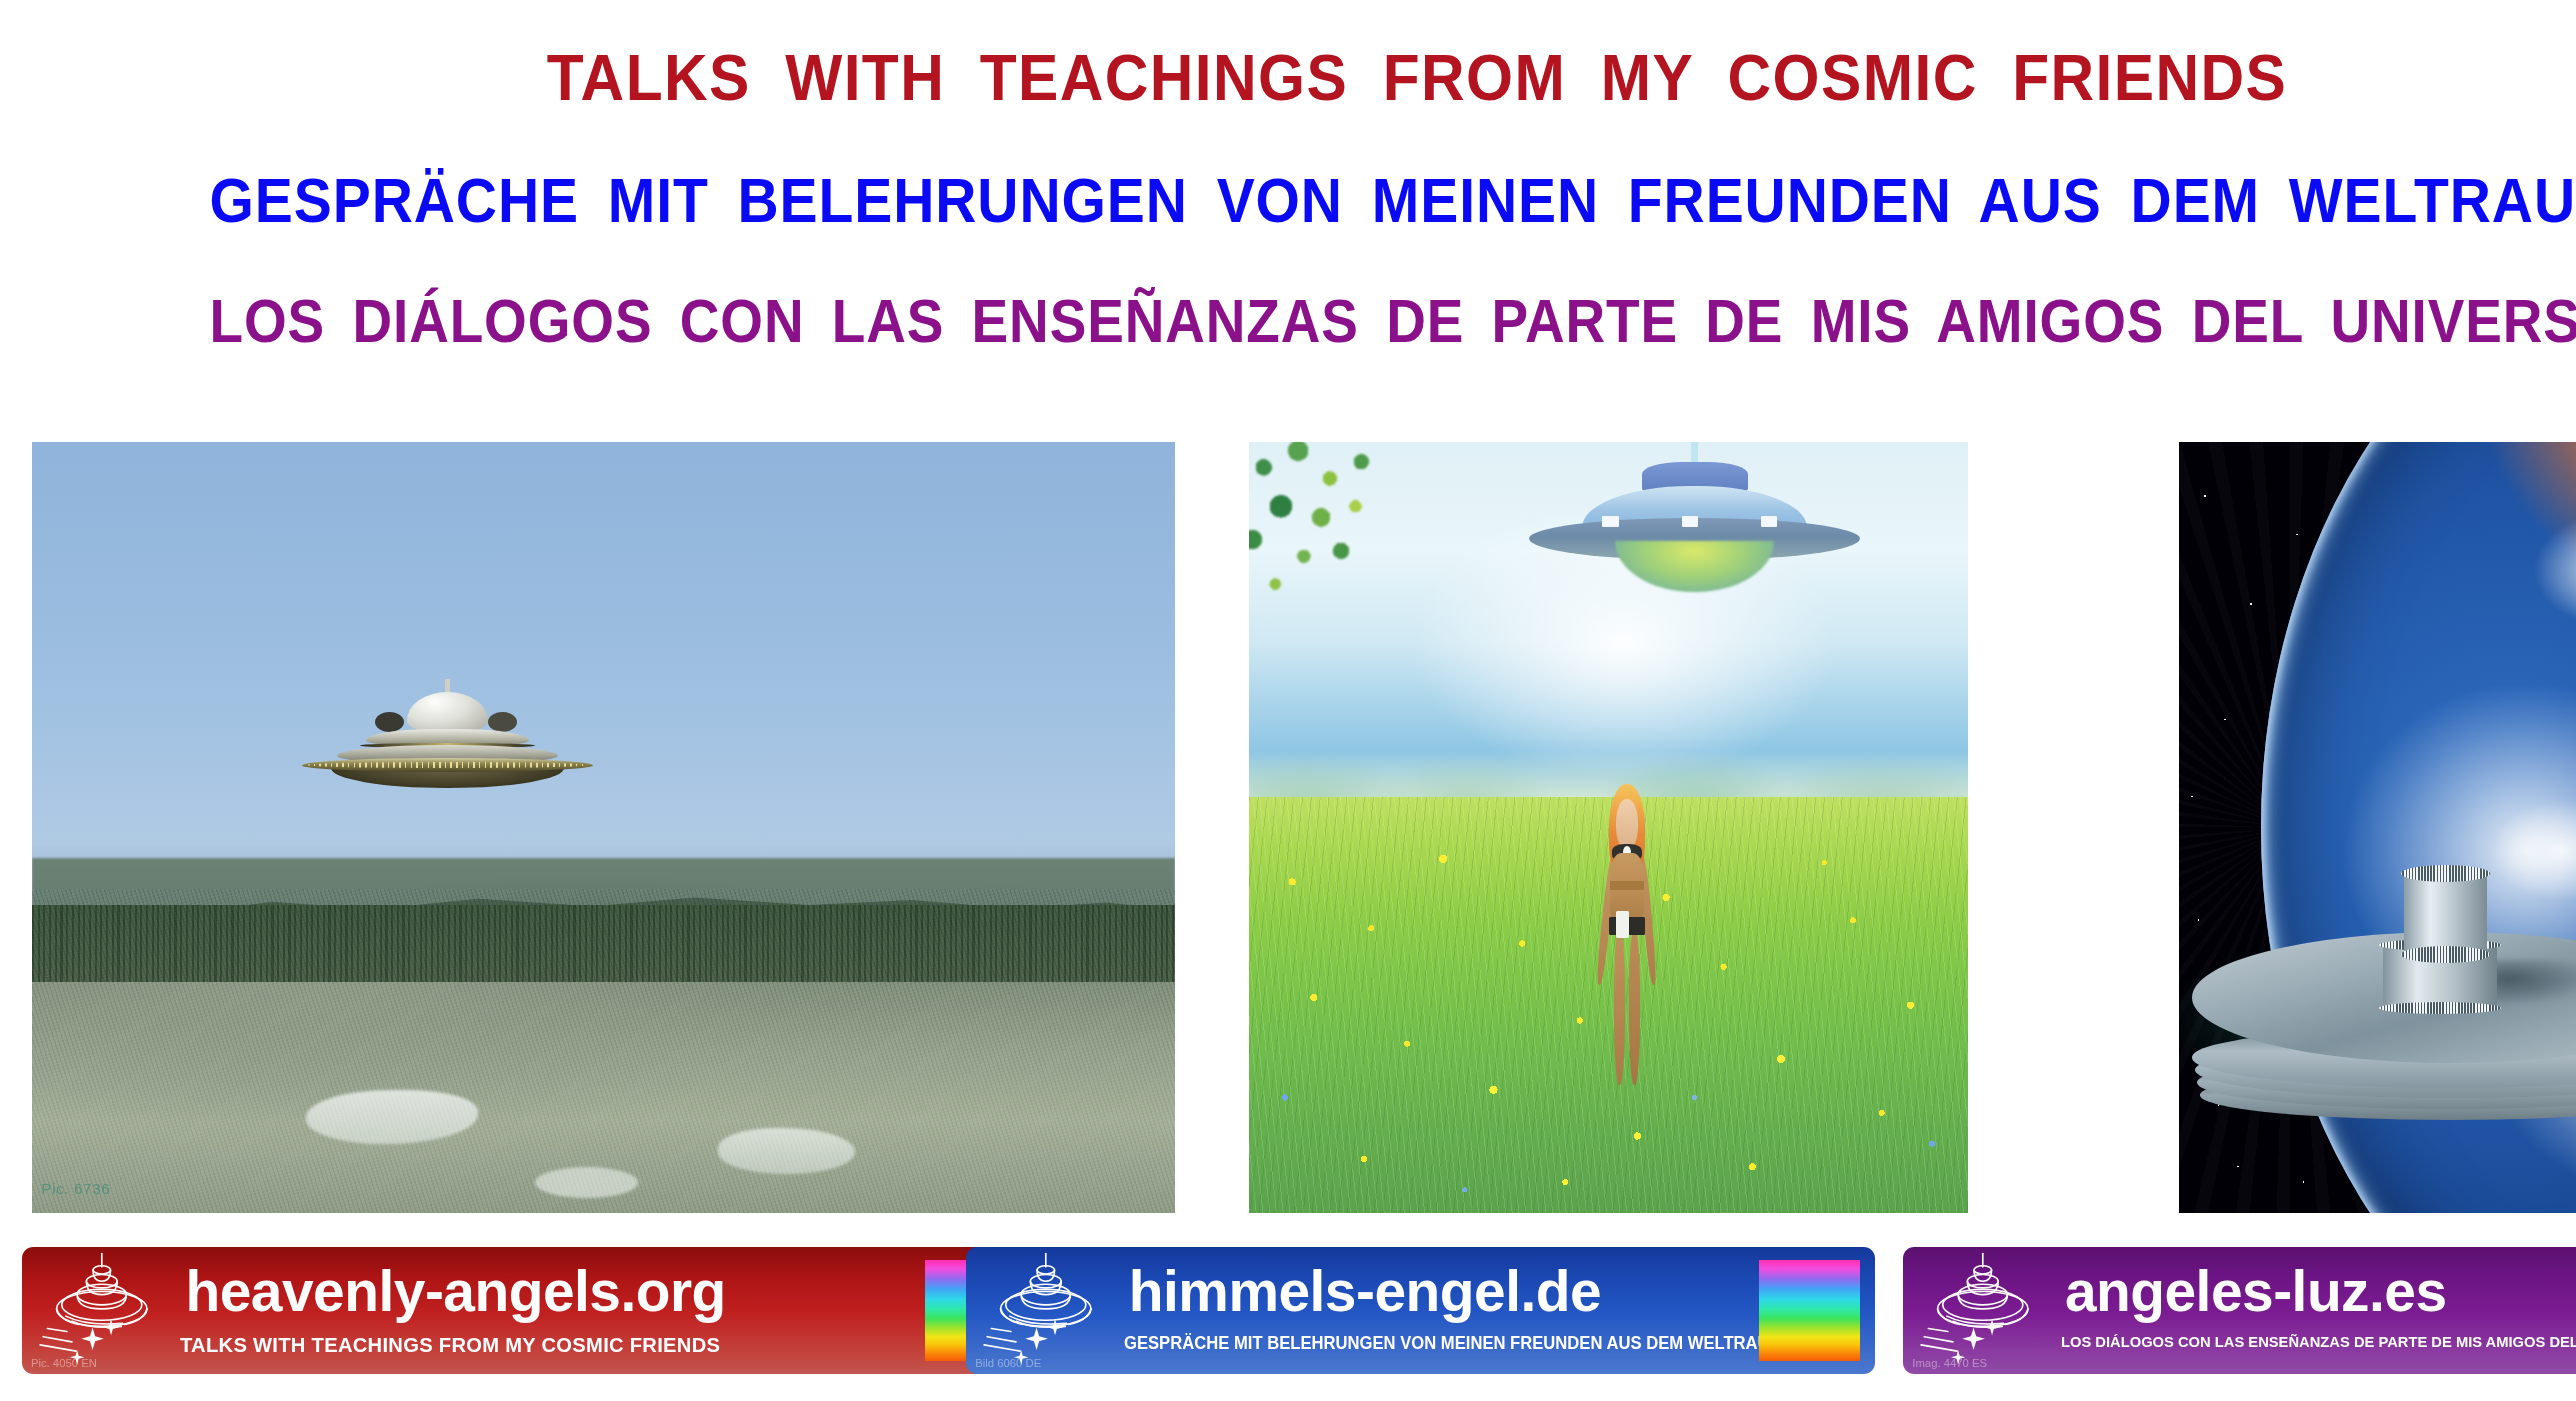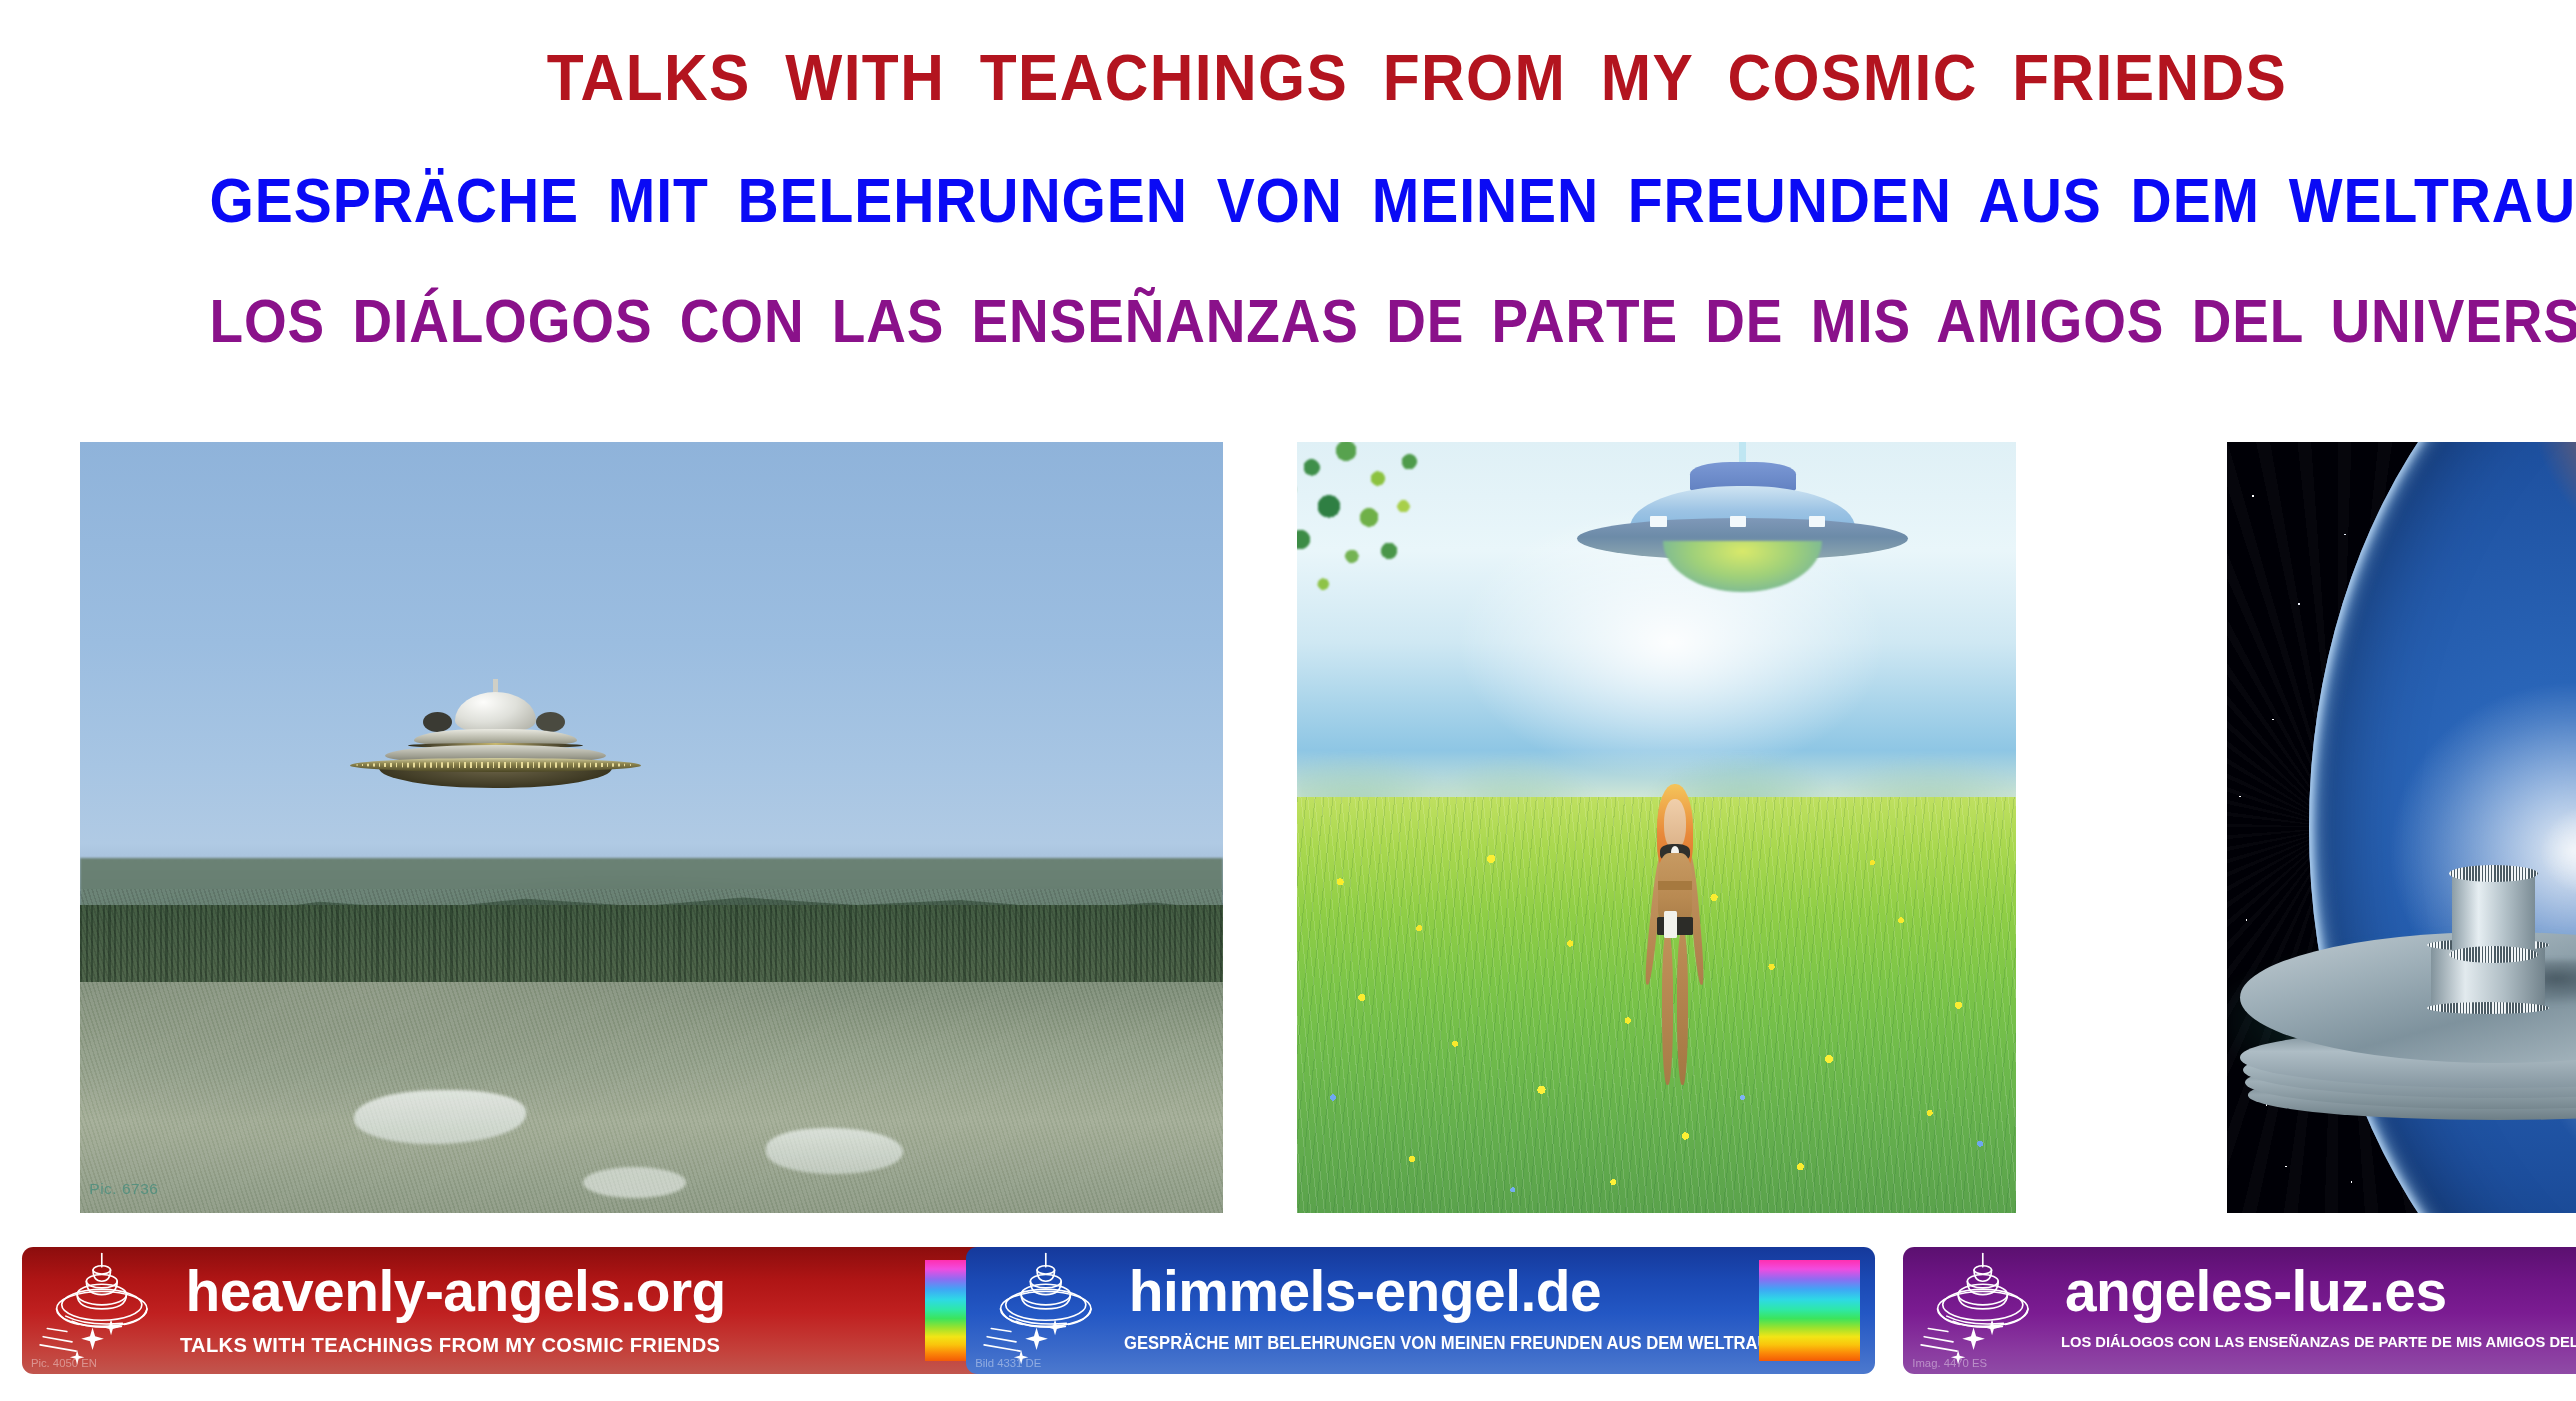--- a/index.html
+++ b/index.html
@@ -16,21 +16,21 @@
     font-weight:bold;white-space:nowrap;
     font-family:"Liberation Sans Narrow","Liberation Sans",sans-serif;
     transform-origin:center center;
   }
   .hline-en{top:40px;font-size:65px;letter-spacing:1.5px;word-spacing:17.5px;color:#B3141F;transform:scaleX(.93);}
   .hline-de{top:164px;font-size:63px;letter-spacing:1px;word-spacing:13.4px;color:#0A0AF5;transform:scaleX(.905);}
   .hline-es{top:286px;font-size:61px;letter-spacing:1px;word-spacing:12.4px;color:#8A118A;transform:scaleX(.90);}
 
   
   .photos{position:absolute;left:0;top:442px;width:2834px;height:773px;}
-  .photo{position:absolute;top:0;height:771px;overflow:hidden;margin-left:48px;}
+  .photo{position:absolute;top:0;height:771px;overflow:hidden;}
   #photo-ufo-hills{left:32px;width:1143px;}
   #photo-meadow{left:1249px;width:719px;}
   #photo-earth{left:2179px;width:654px;}
 
   
   .p1-sky{position:absolute;inset:0;
     background:linear-gradient(180deg,#8FB3DA 0%,#9BBDE0 26%,#A7C5E3 42%,#B0CAE4 52%,#9FB9D3 57%,#7D93A6 60%,#6E8294 64%);}
   .p1-hillsfar{position:absolute;left:0;top:54%;width:100%;height:20%;
     background:
       radial-gradient(ellipse 40% 120% at 12% 100%,#5d7a6a 0%,transparent 70%),
@@ -428,21 +428,21 @@
       </g>
       <g fill="#ffffff">
         <path d="M112 148 l5 17 17 5 -17 5 -5 17 -5 -17 -17 -5 17 -5z"></path>
         <path d="M148 132 l3.5 12 12 3.5 -12 3.5 -3.5 12 -3.5 -12 -12 -3.5 12 -3.5z"></path>
         <path d="M82 192 l3 11 11 3 -11 3 -3 11 -3 -11 -11 -3 11 -3z"></path>
       </g>
     </svg>
     <div class="bn-domain">himmels-engel.de</div>
     <div class="bn-tag">GESPRÄCHE MIT BELEHRUNGEN VON MEINEN FREUNDEN AUS DEM WELTRAUM</div>
     <div class="bn-rainbow"></div>
-    <div class="bn-cap">Bild 4331 DE</div>
+    <div class="bn-cap">Bild 6060 DE</div>
   </div>
 
   <div class="banner" id="banner-es">
     <svg class="bn-art" viewBox="0 0 290 232">
       <g fill="none" stroke="#ffffff" stroke-width="3.2" stroke-linecap="round">
         <path d="M130 4 L130 30"></path>
         <ellipse cx="130" cy="36" rx="17" ry="8"></ellipse>
         <path d="M113 36 q0 22 17 22 q17 0 17 -22"></path>
         <ellipse cx="130" cy="58" rx="30" ry="13"></ellipse>
         <path d="M100 58 q0 26 30 26 q30 0 30 -26"></path>

